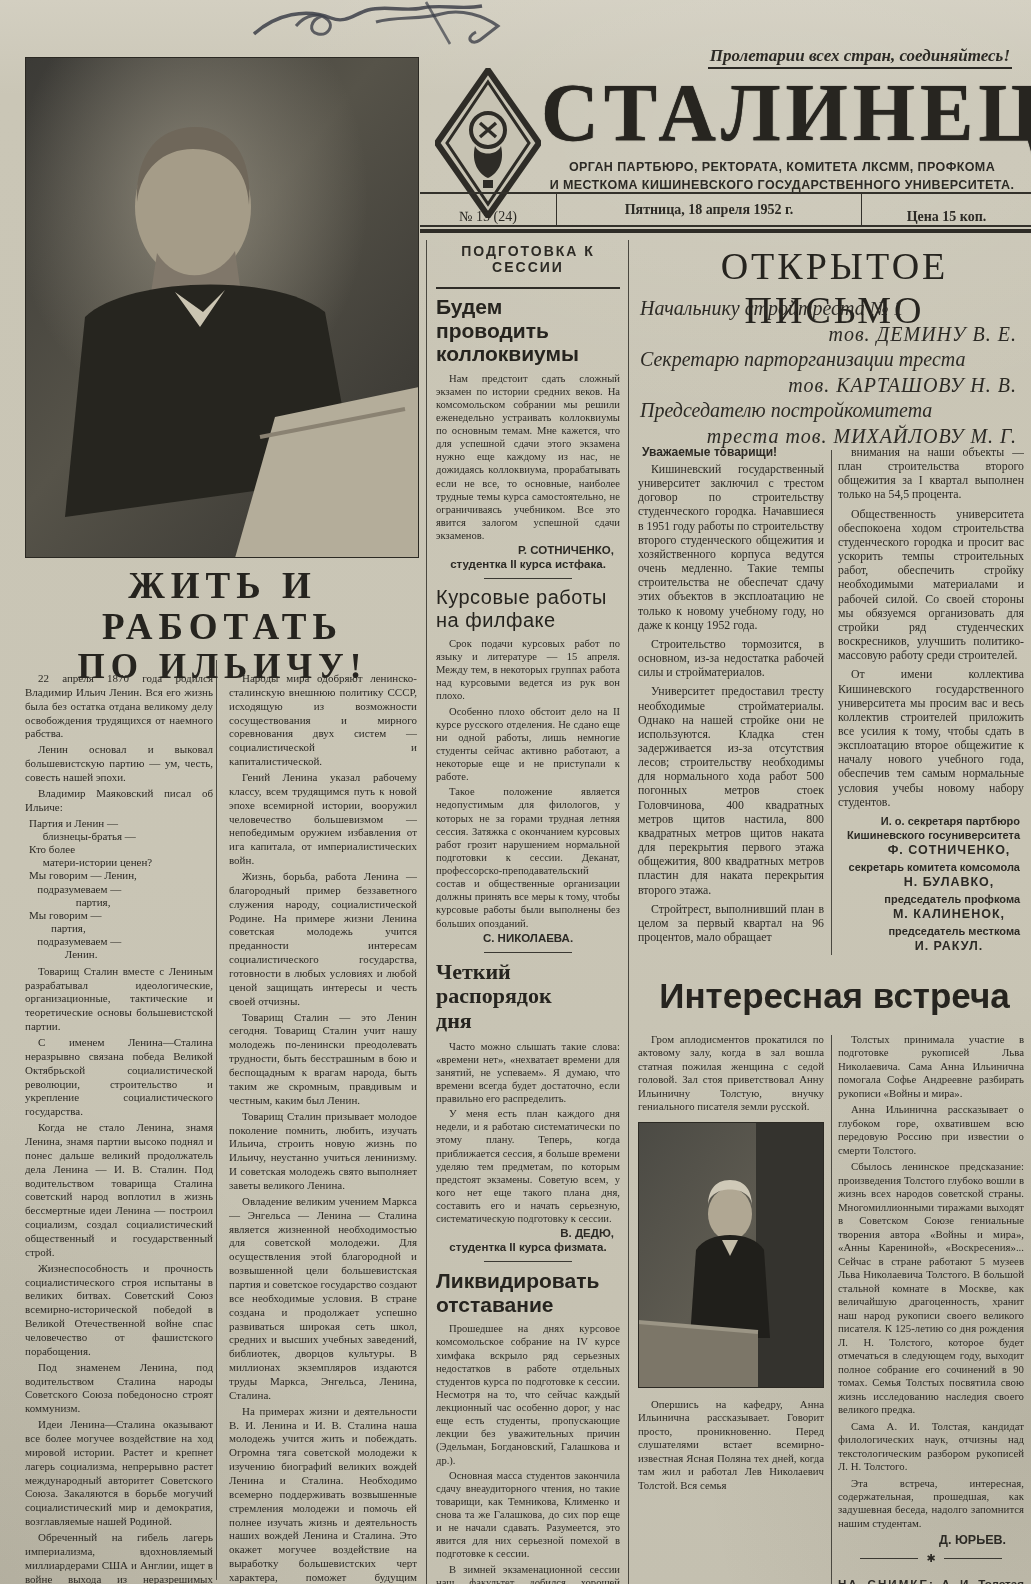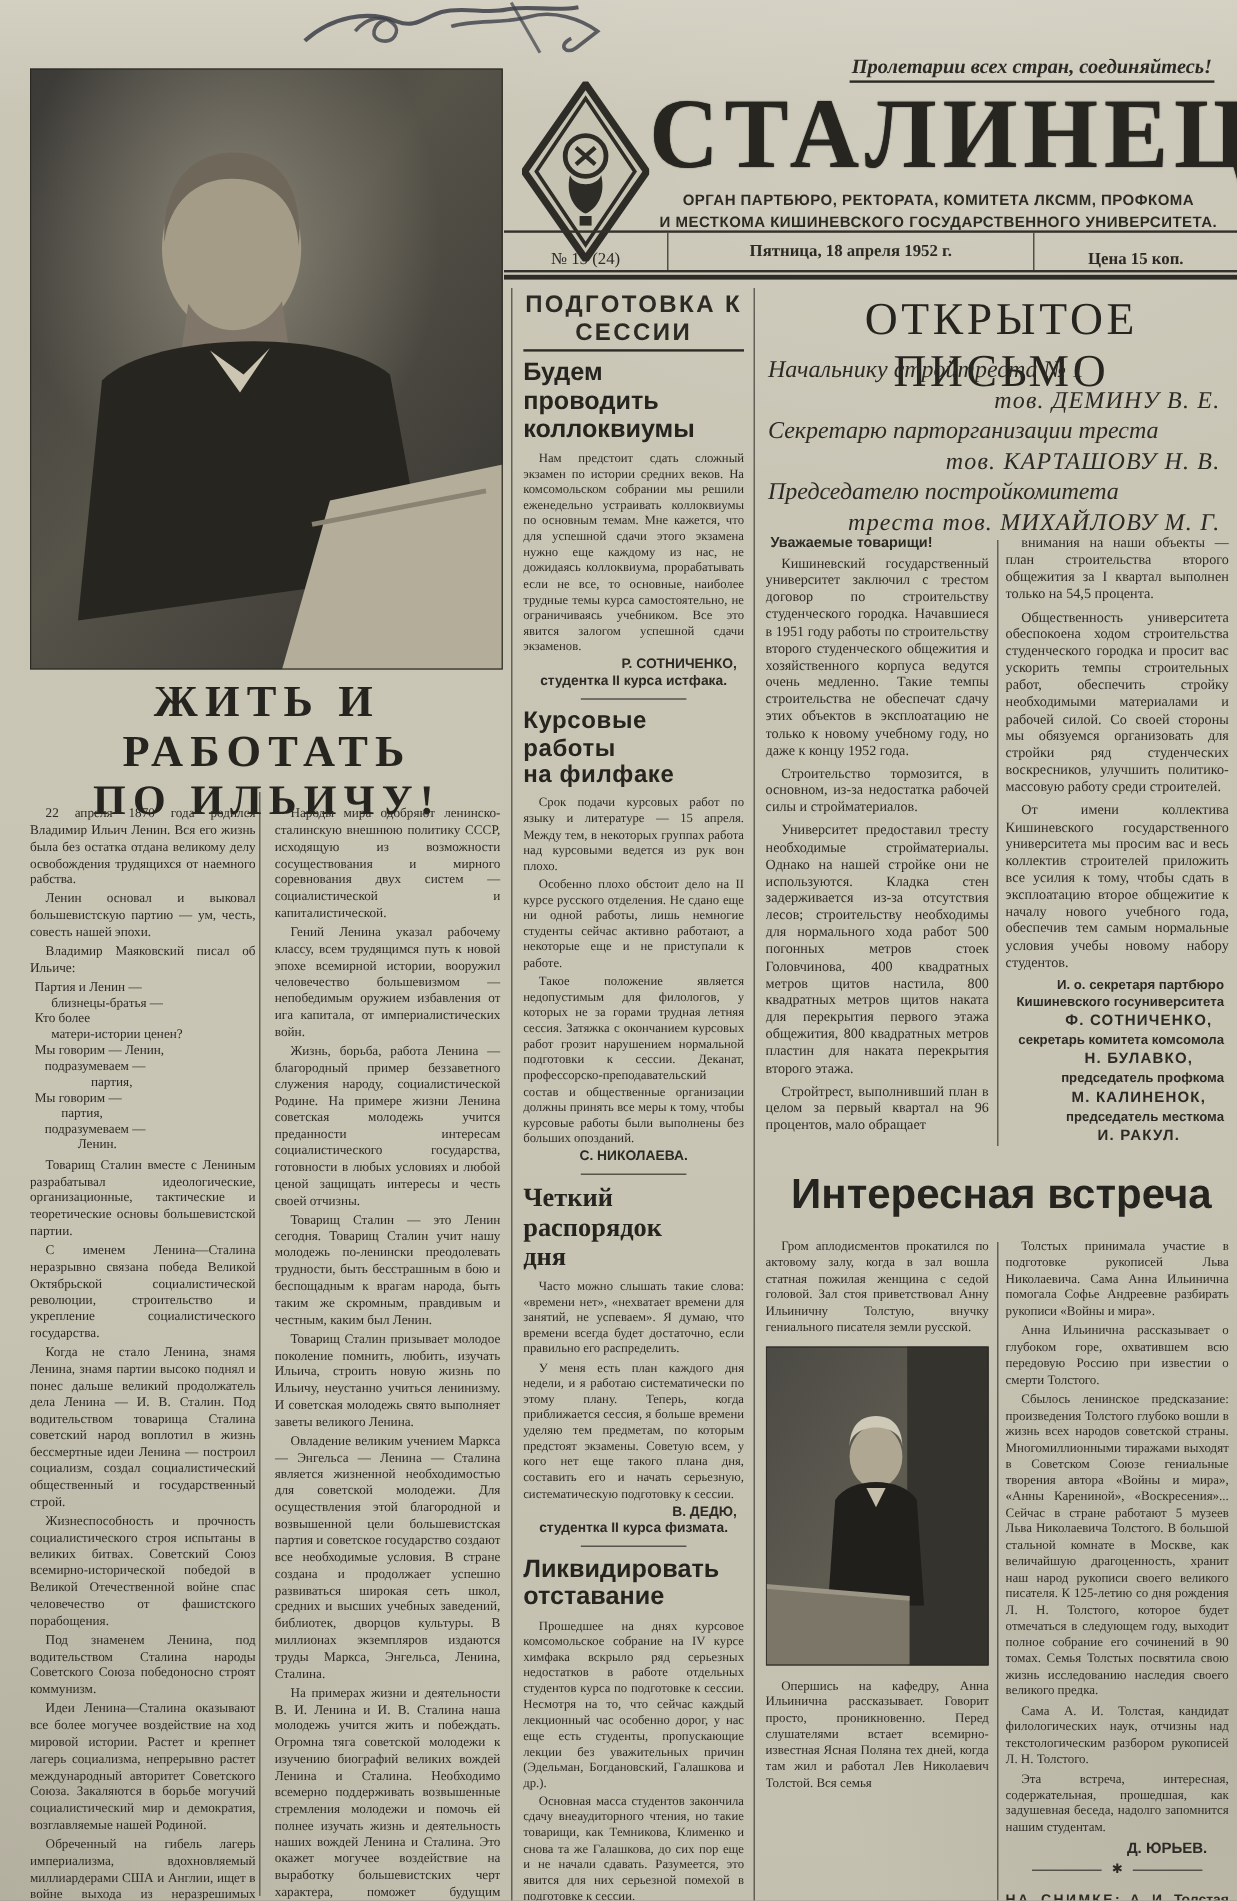--- a/index.html
+++ b/index.html
@@ -48,25 +48,25 @@
   .lead-cols{top:660px;left:25px;width:395px;height:924px;display:flex;overflow:hidden;}
   .lead-col{width:188px;overflow:hidden;margin-top:12px;}
   .lead-col.first{margin-right:8px;}
   .lead-col.second{margin-left:8px;}
   .bp{font-size:11px;line-height:1.26;text-align:justify;text-indent:13px;margin:0 0 2px 0;}
   .verse{font-size:11px;line-height:1.2;white-space:pre-wrap;margin:2px 0 3px 4px;text-align:left;}
   
   .midcol{top:243px;left:436px;width:184px;height:1341px;overflow:hidden;}
   .kicker{text-align:center;margin-bottom:6px;}
   .kicker span{display:inline-block;font-family:"Liberation Sans",sans-serif;font-weight:bold;
-    font-size:20px;letter-spacing:2px;border-bottom:2px solid #2e2c27;padding-bottom:2px;}
+    font-size:14px;letter-spacing:2px;border-bottom:2px solid #2e2c27;padding-bottom:12px;}
   .art-title{font-family:"Liberation Sans",sans-serif;font-weight:bold;text-align:left;
     font-size:21px;line-height:1.12;margin:4px 0 6px 0;color:#26241f;}
   .art-title.serif{font-family:"Liberation Serif",serif;font-size:22px;}
-  .art-title.light{font-weight:bold;font-size:20px;letter-spacing:.5px;}
+  .art-title.light{font-weight:normal;font-size:20px;letter-spacing:.5px;}
   .mid .bp{font-size:10.6px;line-height:1.24;}
   .sig{font-family:"Liberation Sans",sans-serif;font-weight:bold;font-size:11.5px;
     text-align:right;margin:2px 6px 0 0;}
   .sig.center{text-align:center;margin-right:0;}
   .sep{width:88px;border-top:1.5px solid #3a3832;margin:8px auto 7px auto;}
   
   .rightsec{top:240px;left:638px;width:393px;height:1344px;overflow:hidden;}
   .ol-head{position:absolute;top:4px;left:0;width:100%;text-align:center;font-size:38px;
     letter-spacing:3px;color:#26241f;}
   .addr{position:absolute;top:56px;left:0;width:100%;font-style:italic;font-size:20px;line-height:1.28;}

